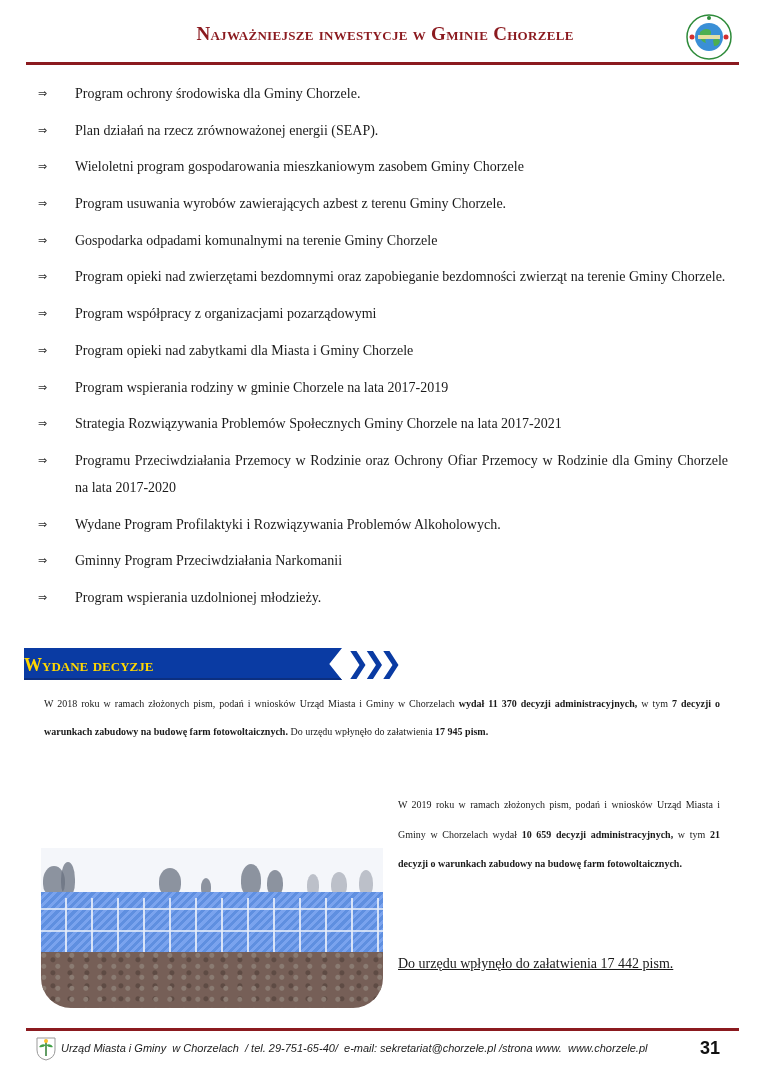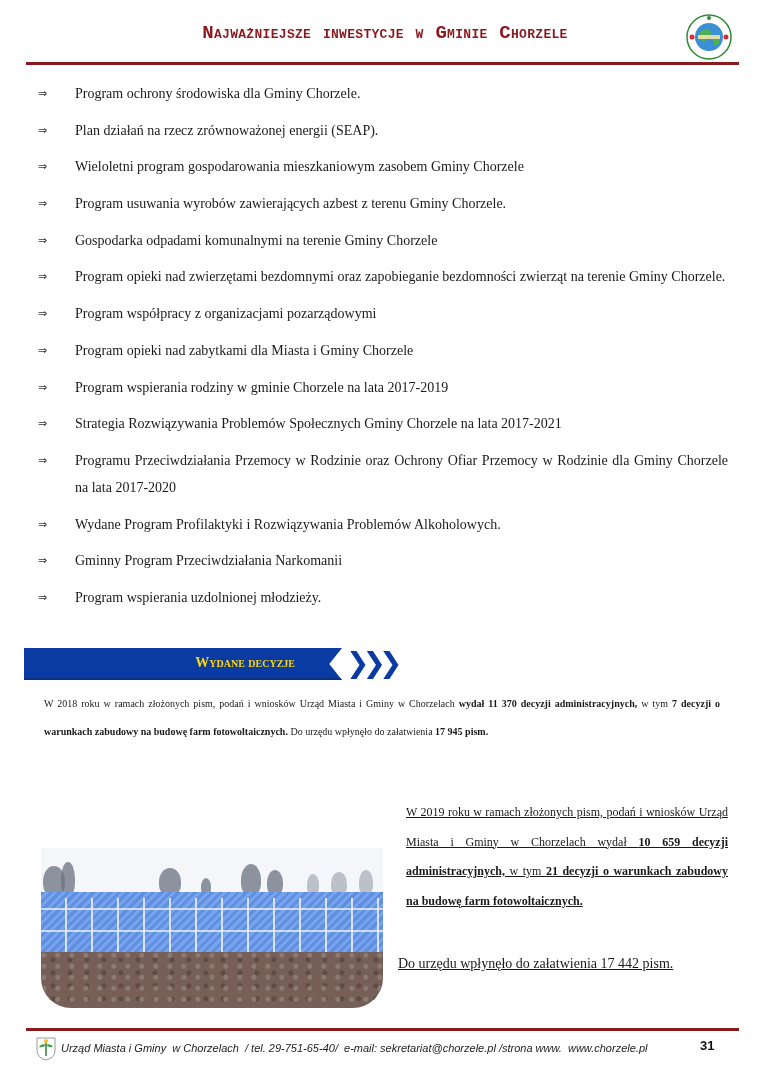--- a/index.html
+++ b/index.html
@@ -1,41 +1,41 @@
 <!DOCTYPE html>
 <html><head>
 <meta charset="utf-8">
 <style>
   html, body { margin: 0; padding: 0; background: #ffffff; }
   body { width: 765px; height: 1080px; position: relative; overflow: hidden; font-family: "Liberation Serif", serif; color: #1a1a1a; }
-  .header-title { position: absolute; left: 100px; top: 24px; width: 570px; text-align: center; color: #8b1a1f; font-family: Liberation Mono, monospace; font-weight: bold; font-variant: small-caps; font-size: 19px; line-height: 19px; letter-spacing: 0.3px; }
+  .header-title { position: absolute; left: 100px; top: 24px; width: 570px; text-align: center; color: #8b1a1f; font-family: Liberation Serif, serif; font-weight: bold; font-variant: small-caps; font-size: 19px; line-height: 19px; letter-spacing: 0.3px; }
   .header-rule { position: absolute; left: 26px; top: 62px; width: 713px; height: 3px; background: #8b1a1f; }
   .logo { position: absolute; left: 686px; top: 14px; width: 46px; height: 46px; }
   .list { position: absolute; left: 38px; top: 80px; width: 690px; margin: 0; padding: 0; list-style: none; }
   .list li { display: flex; font-size: 14px; line-height: 27px; margin-bottom: 9.7px; }
   .list li .arrow { width: 37px; flex: none; font-family: "DejaVu Sans", sans-serif; font-size: 11px; color: #333; }
   .list li .txt { flex: 1; text-align: justify; }
   .banner { position: absolute; left: 24px; top: 648px; width: 320px; height: 30px; }
   .banner-bar { position: absolute; left: 0; top: 0; width: 318px; height: 30px; background: #0a3ba3; clip-path: polygon(0 0, 100% 0, 96% 50%, 100% 100%, 0 100%); border-bottom: 2px solid #0c2f80; }
-  .banner-label { position: absolute; left: 0; top: 7px; width: 250px; text-align: right; color: #ffd700; font-weight: bold; font-variant: small-caps; font-size: 14px; padding-left: 21px; }
+  .banner-label { position: absolute; left: 0; top: 7px; width: 250px; text-align: left; color: #ffd700; font-weight: bold; font-variant: small-caps; font-size: 18px; }
   .banner-chevrons { position: absolute; left: 322px; top: 0px; color: #0a3ba3; font-size: 28px; line-height: 30px; font-family: "DejaVu Sans", sans-serif; letter-spacing: -7px; font-weight: bold; }
   .para1 { position: absolute; left: 44px; top: 690px; width: 676px; font-size: 10px; line-height: 28px; text-align: justify; margin: 0; }
-  .para2 { position: absolute; left: 398px; top: 790px; width: 322px; font-size: 12px; line-height: 29.5px; text-align: justify; margin: 8px; text-decoration: underline; }
+  .para2 { position: absolute; left: 398px; top: 790px; width: 322px; font-size: 10px; line-height: 29.5px; text-align: justify; margin: 0; }
   .para3 { position: absolute; left: 398px; top: 950px; width: 322px; font-size: 14px; line-height: 28px; margin: 0; text-decoration: underline; }
   .photo { position: absolute; left: 41px; top: 848px; width: 342px; height: 160px; border-radius: 0 0 30px 30px; overflow: hidden; }
   .photo .sky { position: absolute; left: 0; top: 0; width: 100%; height: 48px; background: #f4f6fa; }
   .photo .tree { position: absolute; border-radius: 50% 50% 40% 40%; background: #6a7180; opacity: 0.75; }
   .photo .panels { position: absolute; left: 0; top: 44px; width: 100%; height: 60px; background: repeating-linear-gradient(135deg, #5f8fe0 0 3px, #7aa3ee 3px 6px); }
   .photo .fence { position: absolute; left: 0; top: 50px; width: 100%; height: 70px; background: repeating-linear-gradient(90deg, transparent 0 24px, rgba(235,240,250,0.85) 24px 26px); }
   .photo .fence-line { position: absolute; left: 0; width: 100%; height: 2px; background: rgba(230,236,248,0.8); }
   .photo .ground { position: absolute; left: 0; top: 104px; width: 100%; height: 60px; background: radial-gradient(circle at 20% 30%, #8a7b72 0 2px, transparent 3px) 0 0/14px 11px, radial-gradient(circle at 70% 60%, #5e4b44 0 2px, transparent 3px) 0 0/17px 13px, #765f57; }
   .footer-rule { position: absolute; left: 26px; top: 1028px; width: 713px; height: 3px; background: #8b1a1f; }
   .footer-crest { position: absolute; left: 36px; top: 1037px; width: 20px; height: 24px; }
   .footer-text { position: absolute; left: 61px; top: 1042px; font-family: "Liberation Sans", sans-serif; font-style: italic; font-size: 11px; color: #222; white-space: pre; }
-  .page-num { position: absolute; left: 700px; top: 1038px; font-family: "Liberation Sans", sans-serif; font-weight: bold; font-size: 13px; color: #111; }
+  .page-num { position: absolute; left: 700px; top: 1038px; font-family: "Liberation Sans", sans-serif; font-weight: bold; font-size: 18px; color: #111; }
 </style>
 </head>
 <body>
 
 <div class="header-title">
   <div>Najważniejsze inwestycje w Gminie Chorzele</div>
 </div>
 <svg class="logo" viewBox="0 0 46 46">
   <circle cx="23" cy="23" r="22" fill="#ffffff" stroke="#2e8b3a" stroke-width="1.5"></circle>
   <circle cx="23" cy="23" r="14" fill="#3a8fd6"></circle>

